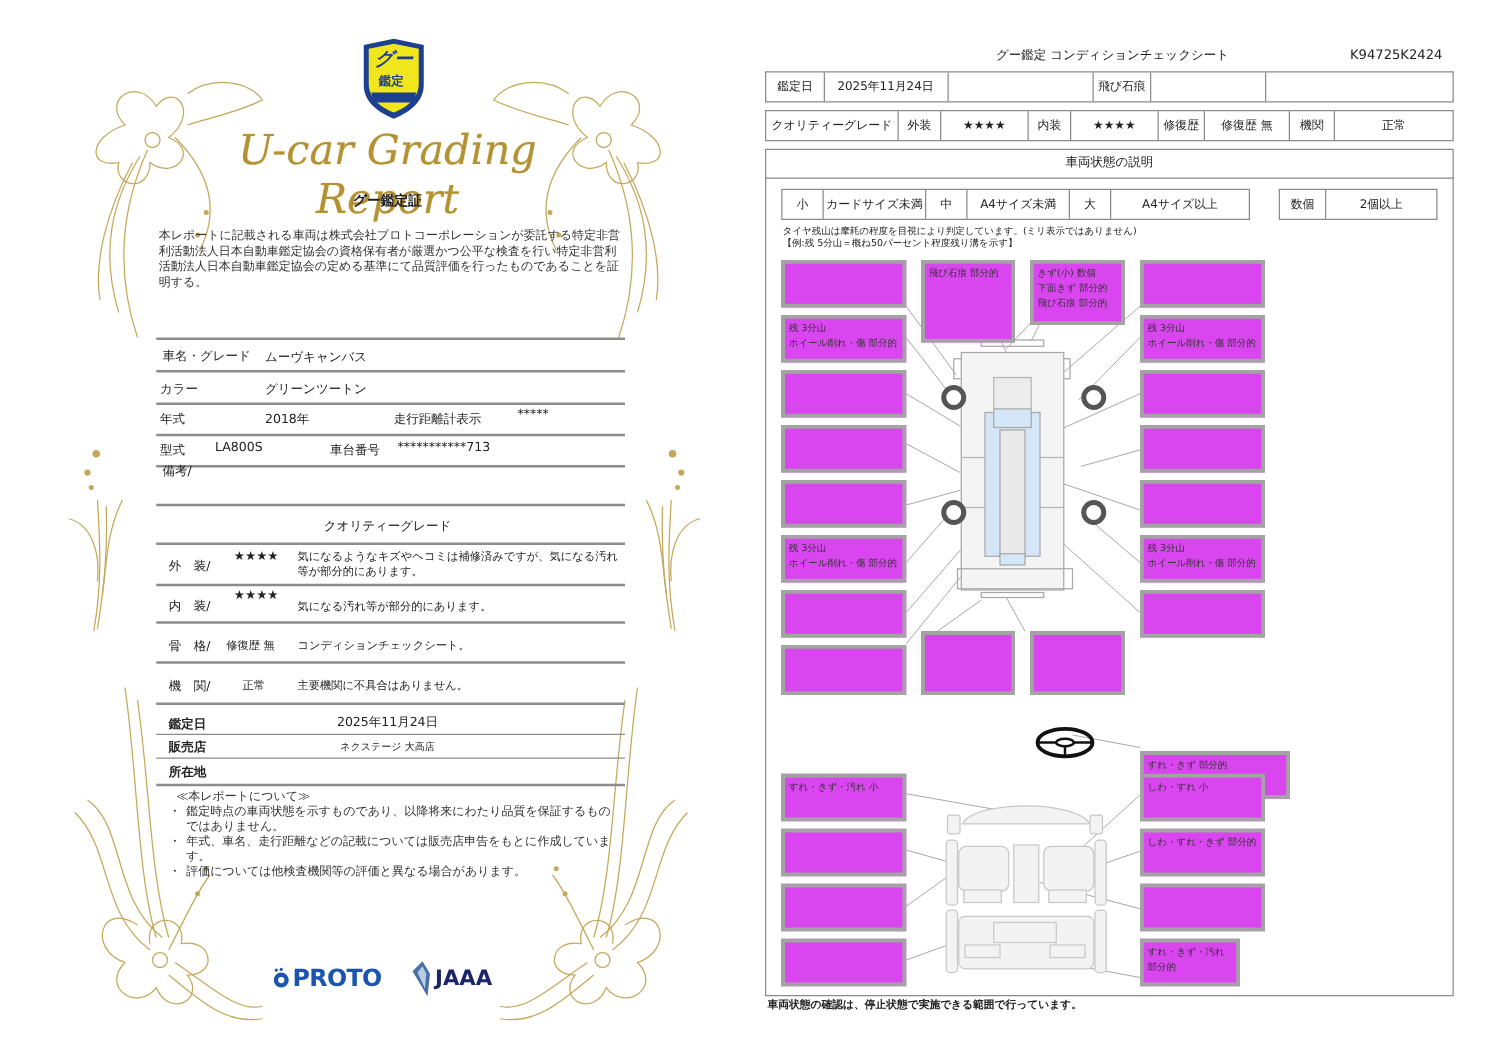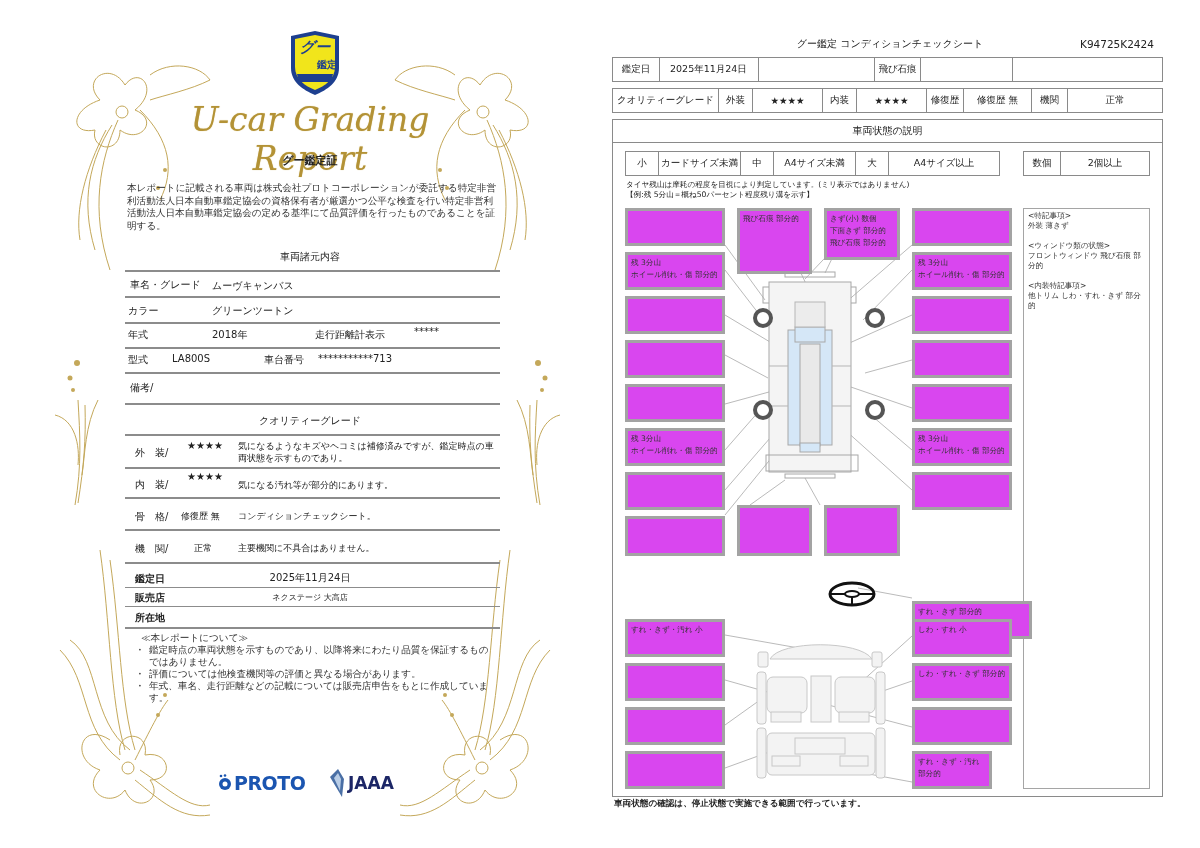--- a/index.html
+++ b/index.html
@@ -123,53 +123,52 @@
       <circle cx="23" cy="45" r="2" fill="#c4a85a"></circle>
   </svg>
 
   <div class="abs badge">
     <svg width="56" height="66" viewBox="0 0 56 66">
       <path d="M4 6 L28 1 L52 6 L52 38 C52 52 40 60 28 65 C16 60 4 52 4 38 Z" fill="#1d3f8f"></path>
       <path d="M8 9 L28 5 L48 9 L48 37 C48 49 38 56 28 60 C18 56 8 49 8 37 Z" fill="#f1e51b"></path>
       <path d="M10 44 L46 44 L44 52 L12 52 Z" fill="#1d3f8f"></path>
     </svg>
     <div class="abs" style="left:10px;top:8px;width:36px;text-align:center;font-size:15px;font-weight:bold;font-style:italic;color:#1d3f8f;">グー</div>
-    <div class="abs" style="left:22px;top:28px;width:36px;text-align:center;font-size:10px;font-weight:bold;color:#1d3f8f;">鑑定</div>
+    <div class="abs" style="left:0;top:28px;width:36px;text-align:right;font-size:10px;font-weight:bold;color:#1d3f8f;">鑑定</div>
   </div>
 
   <div class="abs script-title">U-car Grading Report</div>
   <div class="abs cert-title">グー鑑定証</div>
   <div class="abs cert-body">本レポートに記載される車両は株式会社プロトコーポレーションが委託する特定非営利活動法人日本自動車鑑定協会の資格保有者が厳選かつ公平な検査を行い特定非営利活動法人日本自動車鑑定協会の定める基準にて品質評価を行ったものであることを証明する。</div>
 
-  <div class="sec-title" style="top:250px">車両諸元内容</div>
   <div class="hr" style="top:270px"></div>
   <div class="cell" style="left:130px;top:278px">車名・グレード</div>
   <div class="cell" style="left:212px;top:279px">ムーヴキャンバス</div>
   <div class="hr" style="top:296px"></div>
   <div class="cell" style="left:128px;top:304px">カラー</div>
   <div class="cell" style="left:212px;top:304px">グリーンツートン</div>
   <div class="hr" style="top:322px"></div>
   <div class="cell" style="left:128px;top:328px">年式</div>
   <div class="cell" style="left:212px;top:328px">2018年</div>
   <div class="cell" style="left:315px;top:328px">走行距離計表示</div>
   <div class="cell" style="left:414px;top:326px">*****</div>
   <div class="hr" style="top:347px"></div>
   <div class="cell" style="left:128px;top:353px">型式</div>
   <div class="cell" style="left:172px;top:353px">LA800S</div>
   <div class="cell" style="left:264px;top:353px">車台番号</div>
   <div class="cell" style="left:318px;top:353px">***********713</div>
   <div class="hr" style="top:372px"></div>
-  <div class="cell" style="left:130px;top:381px">備考/</div>
+  <div class="cell" style="left:130px;top:370px">備考/</div>
   <div class="hr" style="top:403px"></div>
 
   <div class="sec-title" style="top:414px">クオリティーグレード</div>
   <div class="hr" style="top:434px"></div>
   <div class="cell" style="left:135px;top:446px">外　装/</div>
   <div class="cell" style="left:187px;top:440px">★★★★</div>
-  <div class="cell sm" style="left:238px;top:440px;white-space:normal;width:258px;line-height:12px">気になるようなキズやヘコミは補修済みですが、鑑定時点の車両状態を示すものであり。</div>
+  <div class="cell sm" style="left:238px;top:440px;white-space:normal;width:258px;line-height:12px">気になるようなキズやヘコミは補修済みですが、気になる汚れ等が部分的にあります。</div>
   <div class="hr" style="top:467px"></div>
   <div class="cell" style="left:135px;top:478px">内　装/</div>
   <div class="cell" style="left:187px;top:471px">★★★★</div>
   <div class="cell sm" style="left:238px;top:479px">気になる汚れ等が部分的にあります。</div>
   <div class="hr" style="top:497px"></div>
   <div class="cell" style="left:135px;top:510px">骨　格/</div>
   <div class="cell sm" style="left:181px;top:510px">修復歴 無</div>
   <div class="cell sm" style="left:238px;top:510px">コンディションチェックシート。</div>
   <div class="hr" style="top:529px"></div>
   <div class="cell" style="left:135px;top:542px">機　関/</div>
@@ -182,22 +181,22 @@
   <div class="hr" style="top:587px;border-top-width:1px"></div>
   <div class="cell b" style="left:135px;top:591px">販売店</div>
   <div class="cell" style="left:120px;top:592px;width:380px;text-align:center;font-size:8px">ネクステージ 大高店</div>
   <div class="hr" style="top:606px;border-top-width:1px"></div>
   <div class="cell b" style="left:135px;top:611px">所在地</div>
   <div class="hr" style="top:627px"></div>
 
   <div class="abs notes">
     <div style="margin-left:4px">≪本レポートについて≫</div>
     <div class="li">鑑定時点の車両状態を示すものであり、以降将来にわたり品質を保証するものではありません。</div>
+    <div class="li">年式、車名、走行距離などの記載については販売店申告をもとに作成しています。</div>
     <div class="li">評価については他検査機関等の評価と異なる場合があります。</div>
-    <div class="li">年式、車名、走行距離などの記載については販売店申告をもとに作成しています。</div>
   </div>
 
   <svg class="abs" style="left:218px;top:774px" width="14" height="18" viewBox="0 0 14 18">
     <circle cx="7" cy="10" r="6" fill="#1b55b0"></circle>
       <circle cx="7" cy="10" r="2.5" fill="#fff"></circle>
     <circle cx="3" cy="2" r="1.3" fill="#1b55b0"></circle>
       <circle cx="7" cy="1.5" r="1.3" fill="#1b55b0"></circle>
   </svg>
   <div class="abs logo-proto" style="left:234px">PROTO</div>
   <svg class="abs" style="left:328px;top:769px" width="18" height="28" viewBox="0 0 18 28">
@@ -360,28 +359,20 @@
   <div class="box" style="left:312px;top:208px;width:100px;height:38px"></div>
   <div class="box" style="left:312px;top:252px;width:100px;height:38px">残 3分山
 ホイール削れ・傷 部分的</div>
   <div class="box" style="left:312px;top:296px;width:100px;height:38px"></div>
   <div class="box" style="left:312px;top:340px;width:100px;height:38px"></div>
   <div class="box" style="left:312px;top:384px;width:100px;height:38px"></div>
   <div class="box" style="left:312px;top:428px;width:100px;height:38px">残 3分山
 ホイール削れ・傷 部分的</div>
   <div class="box" style="left:312px;top:472px;width:100px;height:38px"></div>
 
-  <div class="abs note-panel">&lt;特記事項&gt;
-外装 薄きず
-
-&lt;ウィンドウ類の状態&gt;
-フロントウィンドウ 飛び石痕 部分的
-
-&lt;内装特記事項&gt;
-他トリム しわ・すれ・きず 部分的</div>
 
   <div class="box" style="left:312px;top:601px;width:120px;height:38px">すれ・きず 部分的</div>
   <div class="box" style="left:25px;top:619px;width:100px;height:38px">すれ・きず・汚れ 小</div>
   <div class="box" style="left:312px;top:619px;width:100px;height:38px">しわ・すれ 小</div>
   <div class="box" style="left:25px;top:663px;width:100px;height:38px"></div>
   <div class="box" style="left:312px;top:663px;width:100px;height:38px">しわ・すれ・きず 部分的</div>
   <div class="box" style="left:25px;top:707px;width:100px;height:38px"></div>
   <div class="box" style="left:312px;top:707px;width:100px;height:38px"></div>
   <div class="box" style="left:25px;top:751px;width:100px;height:38px"></div>
   <div class="box" style="left:312px;top:751px;width:80px;height:38px">すれ・きず・汚れ 部分的</div>

